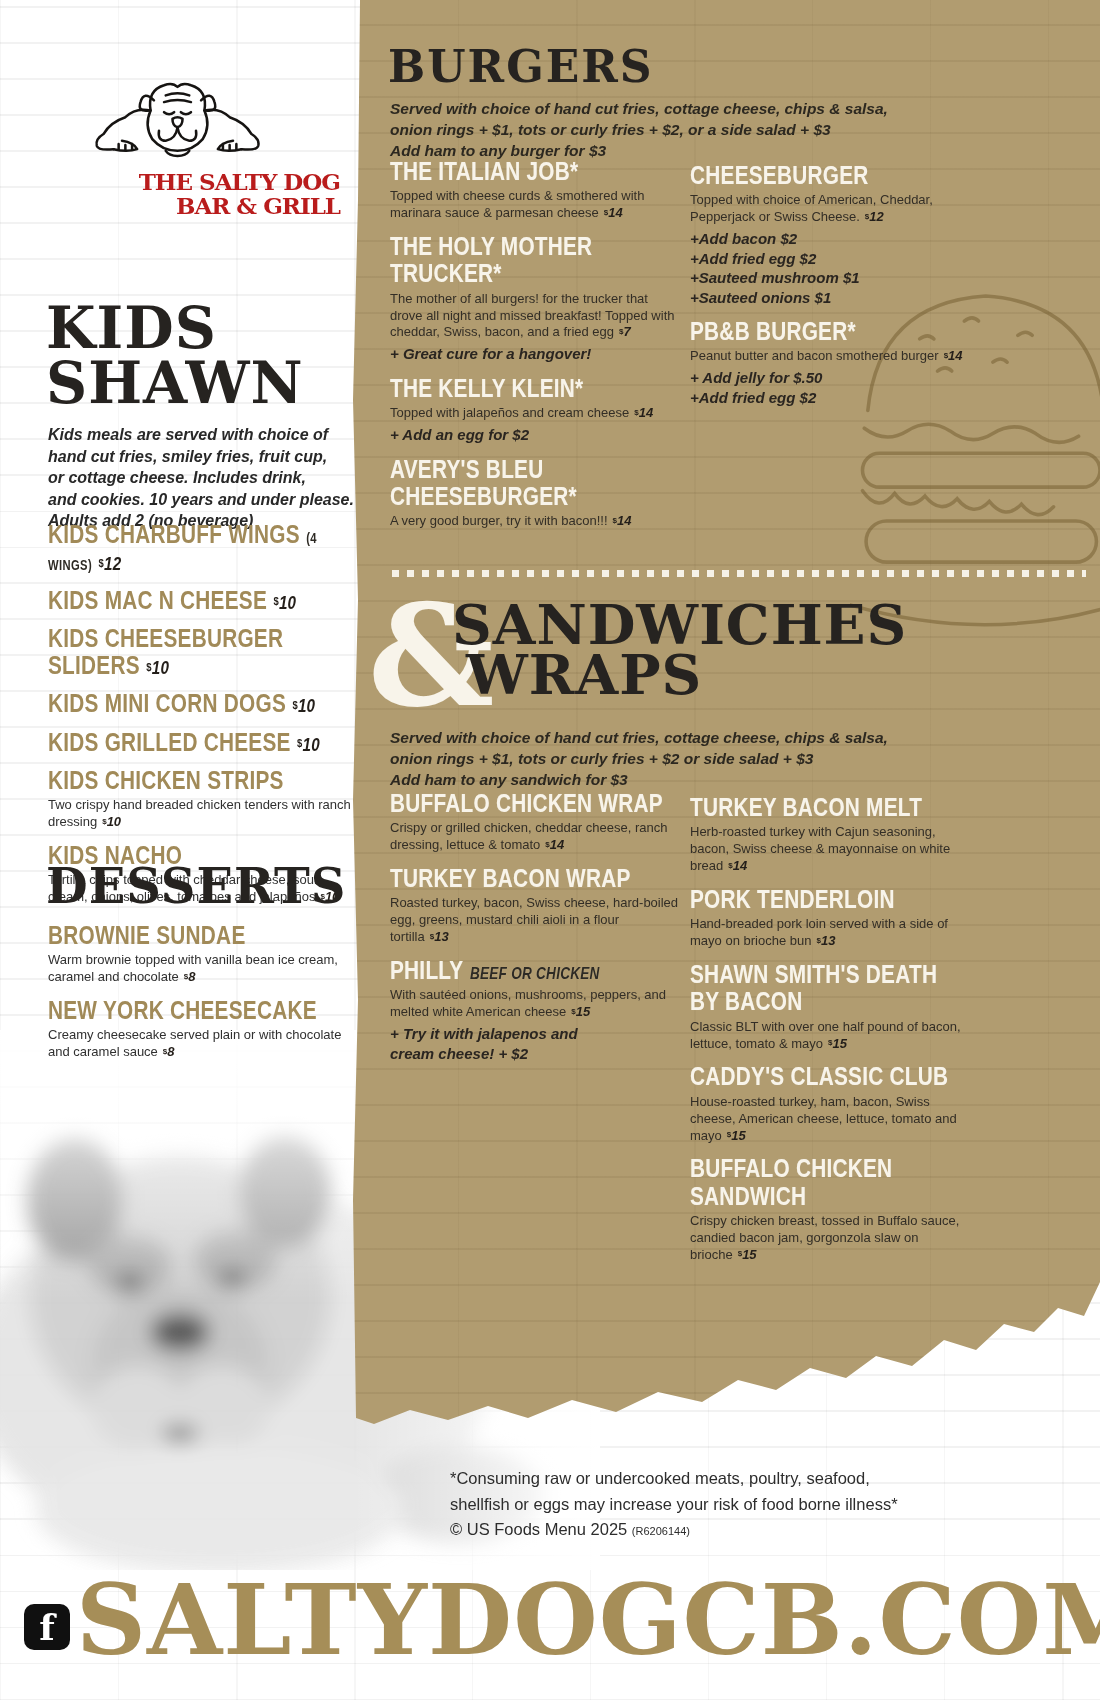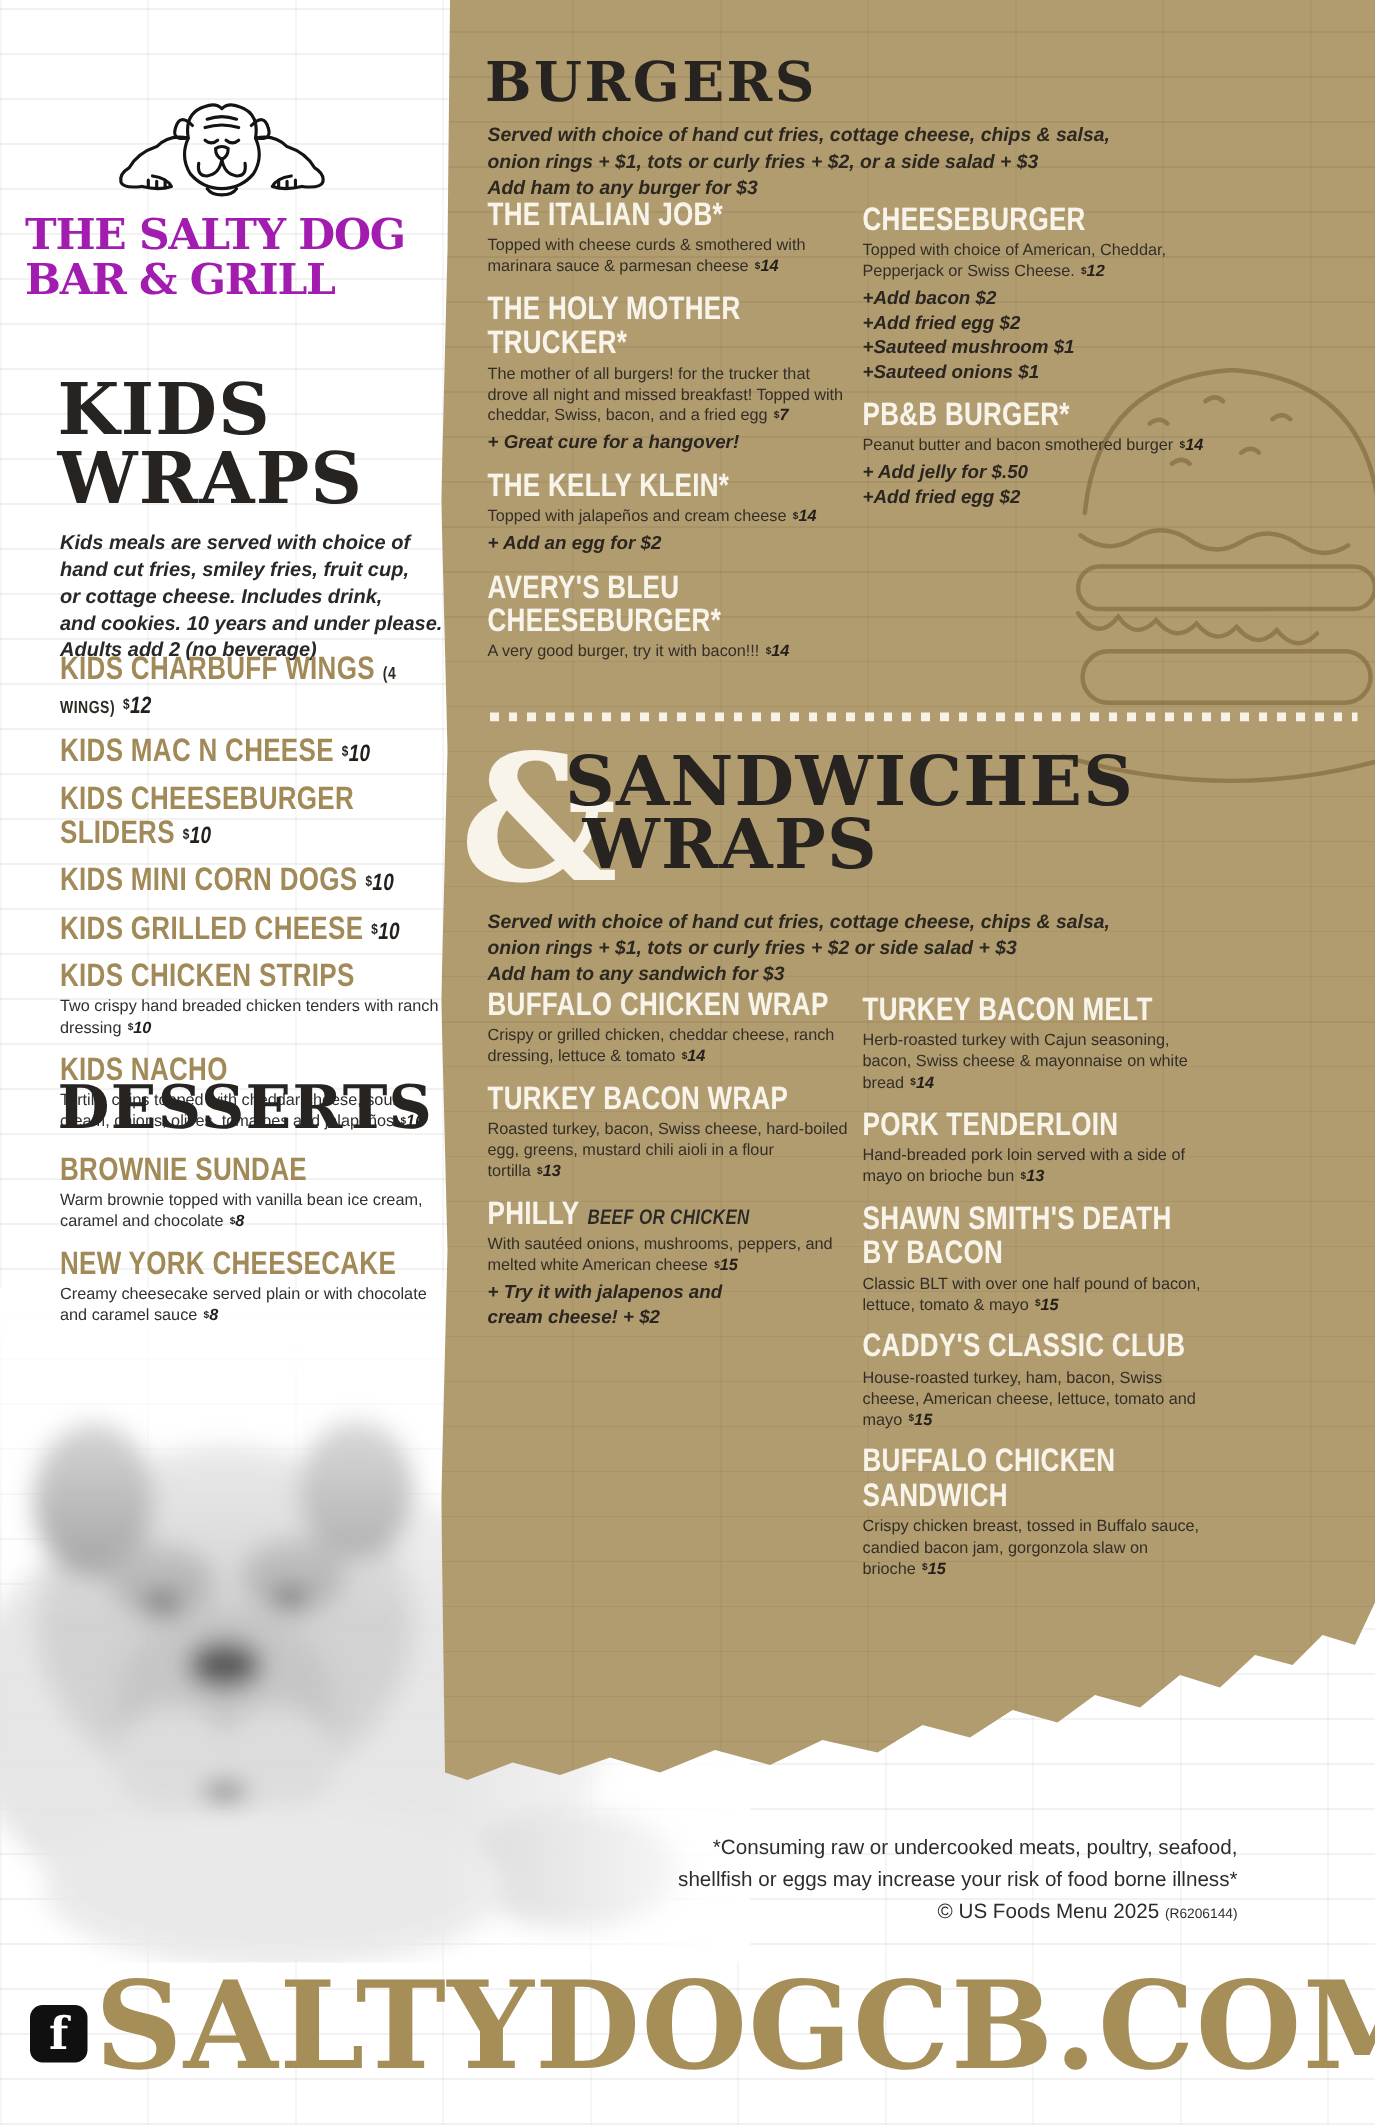--- a/index.html
+++ b/index.html
@@ -27,21 +27,21 @@
       536px 1356px, 506px 1378px, 470px 1368px, 436px 1390px, 398px 1380px,
       362px 1402px, 318px 1392px, 276px 1412px, 232px 1400px, 188px 1418px,
       148px 1406px, 108px 1420px, 70px 1410px, 34px 1424px, 16px 1418px,
       13px 1200px, 18px 1000px, 13px 800px, 18px 600px, 13px 400px, 18px 200px);
   }
   .abs { position:absolute; }
   .h-serif { font-family:"DejaVu Serif", serif; font-weight:bold; color:#262320; }
   .intro { font-style:italic; font-weight:600; color:#2c2820; white-space:pre-line; line-height:1.35; }
 
   #logo { left:85px; top:66px; width:185px; height:110px; }
-  #brand { left:20px; top:170px; width:320px; text-align:left; font-size:34px; line-height:1.06; color:#a21caf; letter-spacing:-1px; white-space:pre-line; }
+  #brand { left:20px; top:170px; width:320px; text-align:right; font-size:23px; line-height:1.06; color:#b91c1c; letter-spacing:-1px; white-space:pre-line; }
 
   #kids-title { left:46px; top:300px; font-size:57px; line-height:0.97; letter-spacing:1px; white-space:pre-line; }
   #kids-intro { left:48px; top:424px; width:310px; font-size:16px; color:#282828; }
   #kids-list  { left:48px; top:521px; width:312px; }
   #desserts-title { left:46px; top:858px; font-size:48px; letter-spacing:1px; }
   #desserts-list { left:48px; top:922px; width:305px; }
 
   #burgers-title { left:388px; top:41px; font-size:44px; letter-spacing:2px; }
   #burgers-intro { left:390px; top:99px; width:600px; font-size:15.5px; }
   #burgers-col1 { left:390px; top:158px; width:285px; }
@@ -68,21 +68,21 @@
   .title-note { font-size:14px; font-weight:600; letter-spacing:.5px; color:#2d2a24; margin-left:8px; }
   .title-note-em { font-size:17px; font-weight:bold; font-style:italic; color:#2d2a24; margin-left:8px; }
   .desc { font-size:13px; line-height:1.3; color:#332e26; margin:0; }
   .light-col .desc { color:#303030; }
   .addons { font-size:15px; font-weight:bold; font-style:italic; color:#2a2520; margin:3px 0 0; line-height:1.3; white-space:pre-line; }
   .price { font-weight:bold; font-style:italic; color:#241f1a; }
   .price::before { content:"$"; font-size:0.62em; vertical-align:0.3em; font-style:normal; }
   .item-title .price { margin-left:8px; font-size:19px; }
   .desc .price { margin-left:5px; }
 
-  #disclaimer { right:110px; top:1466px; width:540px; text-align:right; font-size:16.5px; line-height:1.55; color:#2d2d2d; }
+  #disclaimer { right:110px; top:1466px; width:540px; text-align:left; font-size:16.5px; line-height:1.55; color:#2d2d2d; }
   #disclaimer .code { font-size:11px; letter-spacing:0; }
   #fb-icon { left:24px; top:1604px; width:46px; height:46px; background:#101010; border-radius:10px;
     color:#fff; font-weight:bold; font-size:36px; display:flex; align-items:center; justify-content:center;
     font-family:"DejaVu Serif", serif; }
   #website { left:76px; top:1572px; width:1024px; font-size:97px; letter-spacing:1px; color:#a68e58; line-height:1.0; }
 
   svg.sketch { position:absolute; }
 </style>
 </head>
 <body>
@@ -162,21 +162,21 @@
       <path d="M110 70 Q108 84 96 86 Q86 86 88 74"></path>
       <path d="M110 70 Q112 84 124 86 Q134 86 132 74"></path>
       <path d="M96 98 Q100 104 110 104 Q120 104 124 98"></path>
     </g>
   </svg>
 
   <h1 id="brand" class="abs h-serif" style="white-space:pre-line;">THE SALTY DOG
 BAR &amp; GRILL</h1>
 
   <h2 id="kids-title" class="abs h-serif">KIDS
-WRAPS</h2>
+SHAWN</h2>
   <p id="kids-intro" class="abs intro">Kids meals are served with choice of
 hand cut fries, smiley fries, fruit cup,
 or cottage cheese. Includes drink,
 and cookies. 10 years and under please.
 Adults add 2 (no beverage)</p>
   <div id="kids-list" class="abs light-col">
   <div class="menu-item">
     <h4 class="item-title"><span>KIDS CHARBUFF WINGS</span><span class="title-note">(4 WINGS)</span><span class="price">12</span></h4>
 
   </div>

